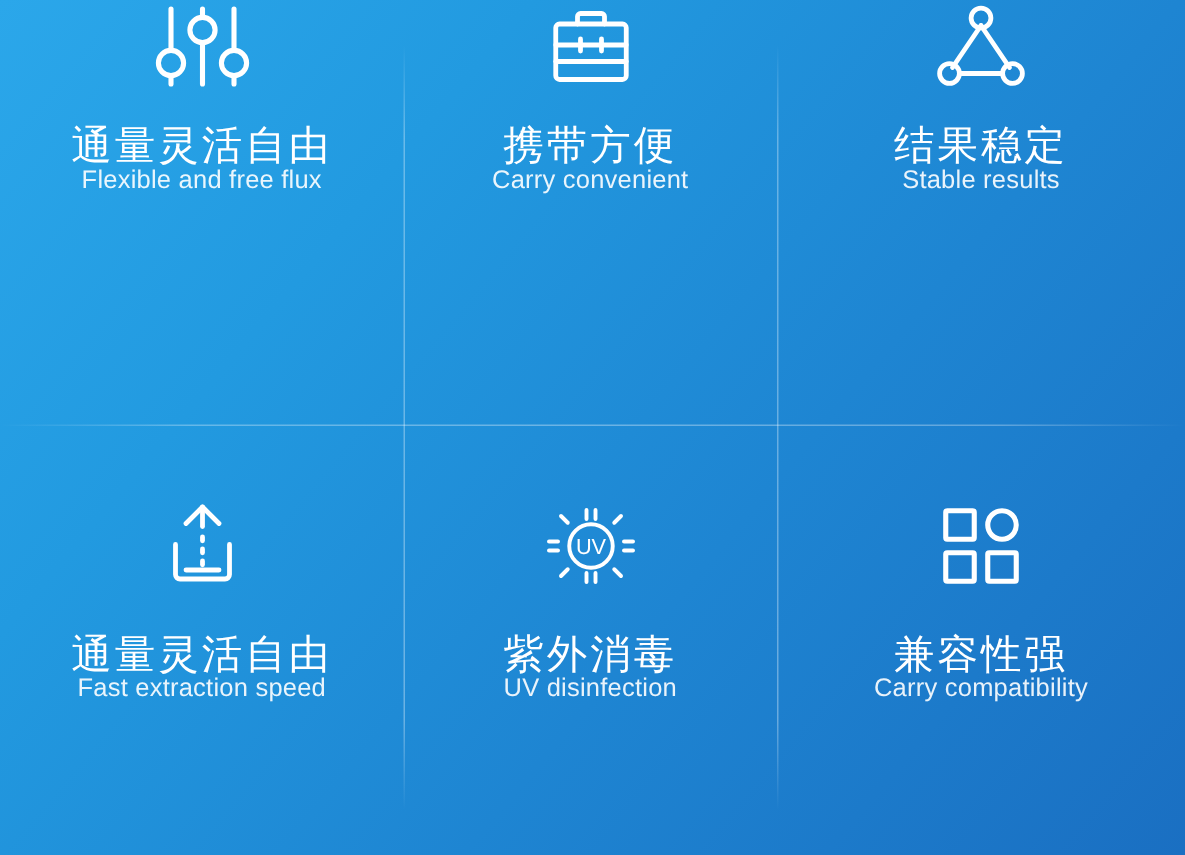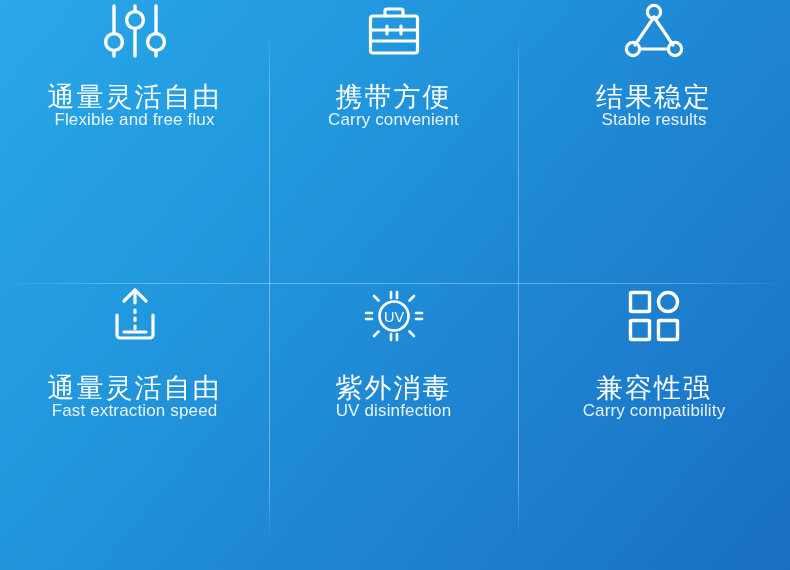--- a/index.html
+++ b/index.html
@@ -50,21 +50,21 @@
     grid-template-columns: 269px 249px 272px;
     grid-template-rows: 283px 287px;
   }
   .cell {
     display:flex;
     flex-direction:column;
     align-items:center;
     justify-content:flex-start;
   }
   .cell.row1 { }
-  .cell.row2 { }
+  .cell.row2 { padding-top:48px; }
 
   .icon-wrap {
     width:76px; height:62px;
     display:flex; align-items:center; justify-content:center;
   }
   .cell.row2 .icon-wrap { height:66px; }
 
   .title {
     margin-top:22px;
     color:#ffffff;

